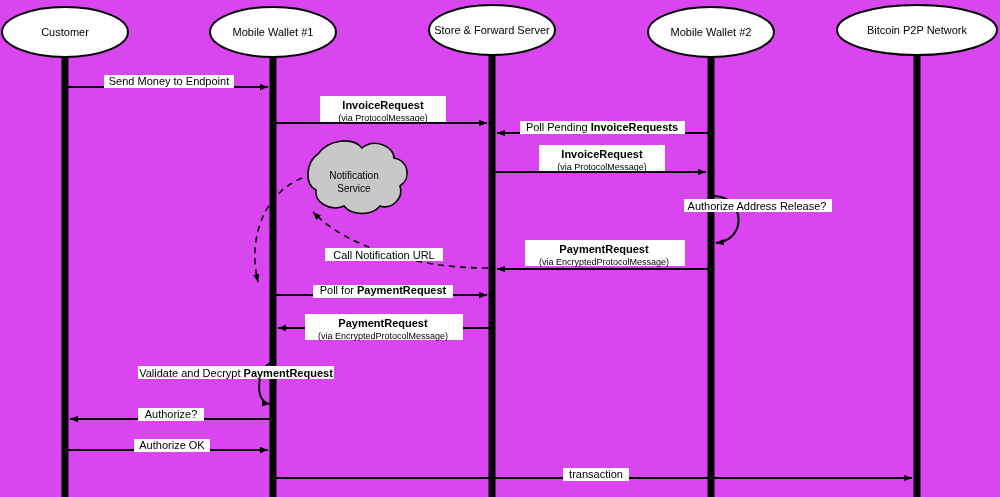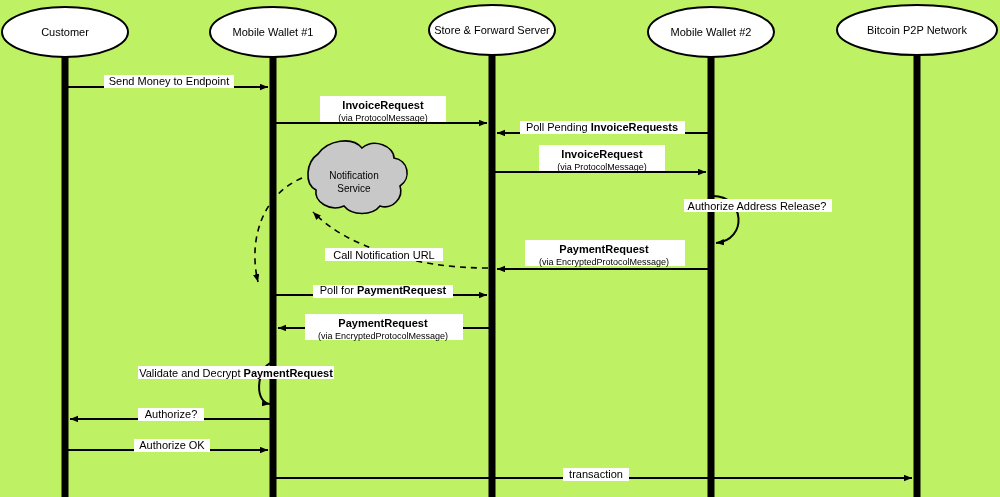--- a/index.html
+++ b/index.html
@@ -8,21 +8,21 @@
     background: #ffffff;
   }
   body {
     font-family: "Liberation Sans", sans-serif;
   }
   #canvas {
     position: relative;
     width: 1000px;
     height: 497px;
     overflow: hidden;
-    background: #bef264;
+    background: #d946ef;
   }
   #diagram-svg {
     position: absolute;
     left: 0;
     top: 0;
   }
   .lane-label {
     font-size: 11px;
     fill: #000000;
     text-anchor: middle;

